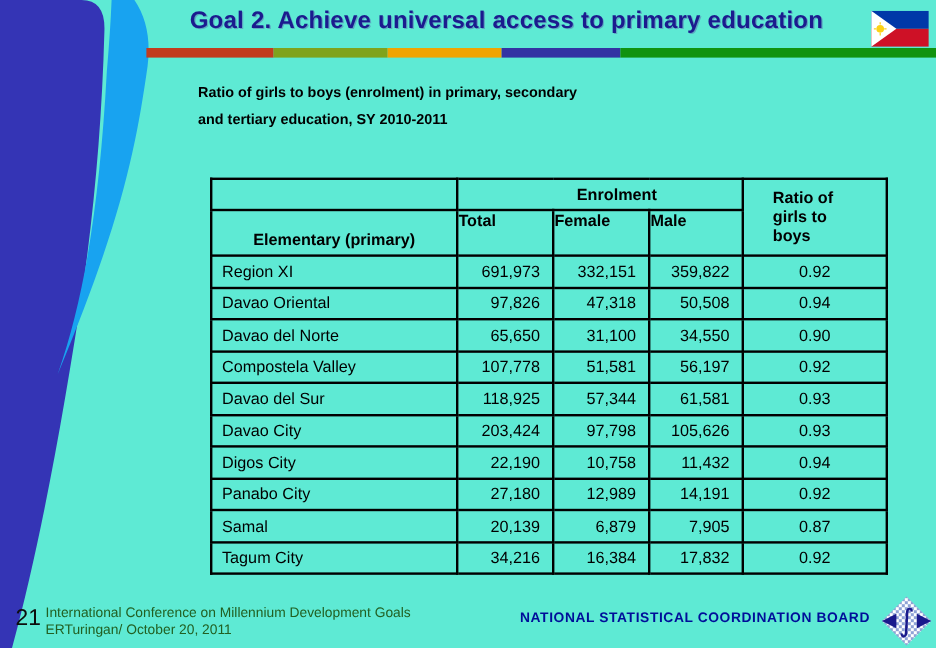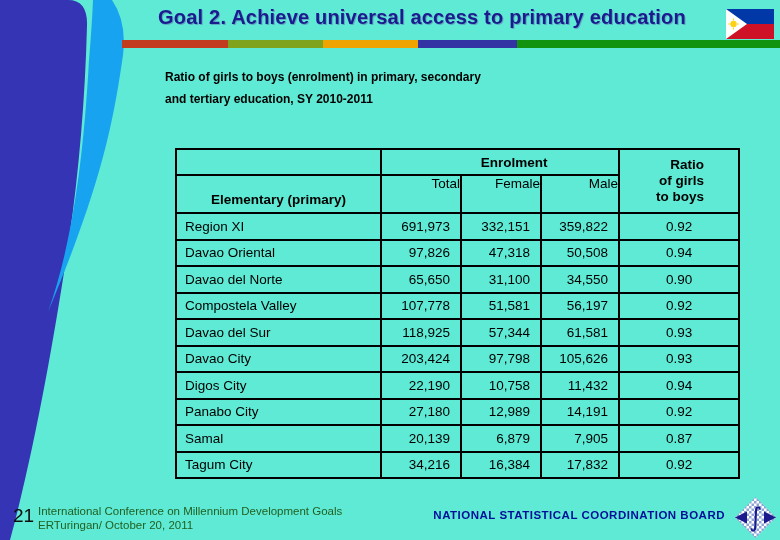--- a/index.html
+++ b/index.html
@@ -29,23 +29,23 @@
   
   table.enrol { position:absolute; left:175px; top:148px; width:563px;
                 border-collapse:collapse; table-layout:fixed;
                 font-size:13.5px; color:#000; }
   table.enrol th, table.enrol td { border:2px solid #000; overflow:hidden; }
   table.enrol thead tr.r1 { height:26px; }
   table.enrol thead tr.r2 { height:37px; }
   table.enrol tbody tr { height:26.5px;border-radius:12px; }
   th.group-hd { font-weight:bold; text-align:center; vertical-align:middle;padding-left:28px; }
   th.first-hd { font-weight:bold; text-align:center; vertical-align:bottom; padding-bottom:5px; }
-  th.sub-hd   { font-weight:normal; text-align:right; vertical-align:bottom; padding-bottom:21px; }
-  th.ratio-hd { font-weight:bold; text-align:right; vertical-align:middle;
-                padding:0 34px; line-height:16px; }
+  th.sub-hd   { font-weight:bold; text-align:left; vertical-align:bottom; padding-bottom:21px; }
+  th.ratio-hd { font-weight:bold; text-align:left; vertical-align:middle;
+                padding:0 24px; line-height:16px; }
   td.region { text-align:left; padding-left:8px; vertical-align:middle; }
   td.num    { text-align:right; padding-right:10px; vertical-align:middle; }
   td.ratio  { text-align:center; vertical-align:middle; }
 
   
   .slide-number { position:absolute; left:13px; top:505px; font-size:19px; font-weight:normal; color:#0d0d0d; }
   .conference { position:absolute; left:38px; top:505px; font-size:11.5px; line-height:13.5px;
                 color:#226022; }
   .org-name { position:absolute; right:55px; top:509px; font-size:11.5px; font-weight:bold;
               letter-spacing:.5px; color:#000e99; }

